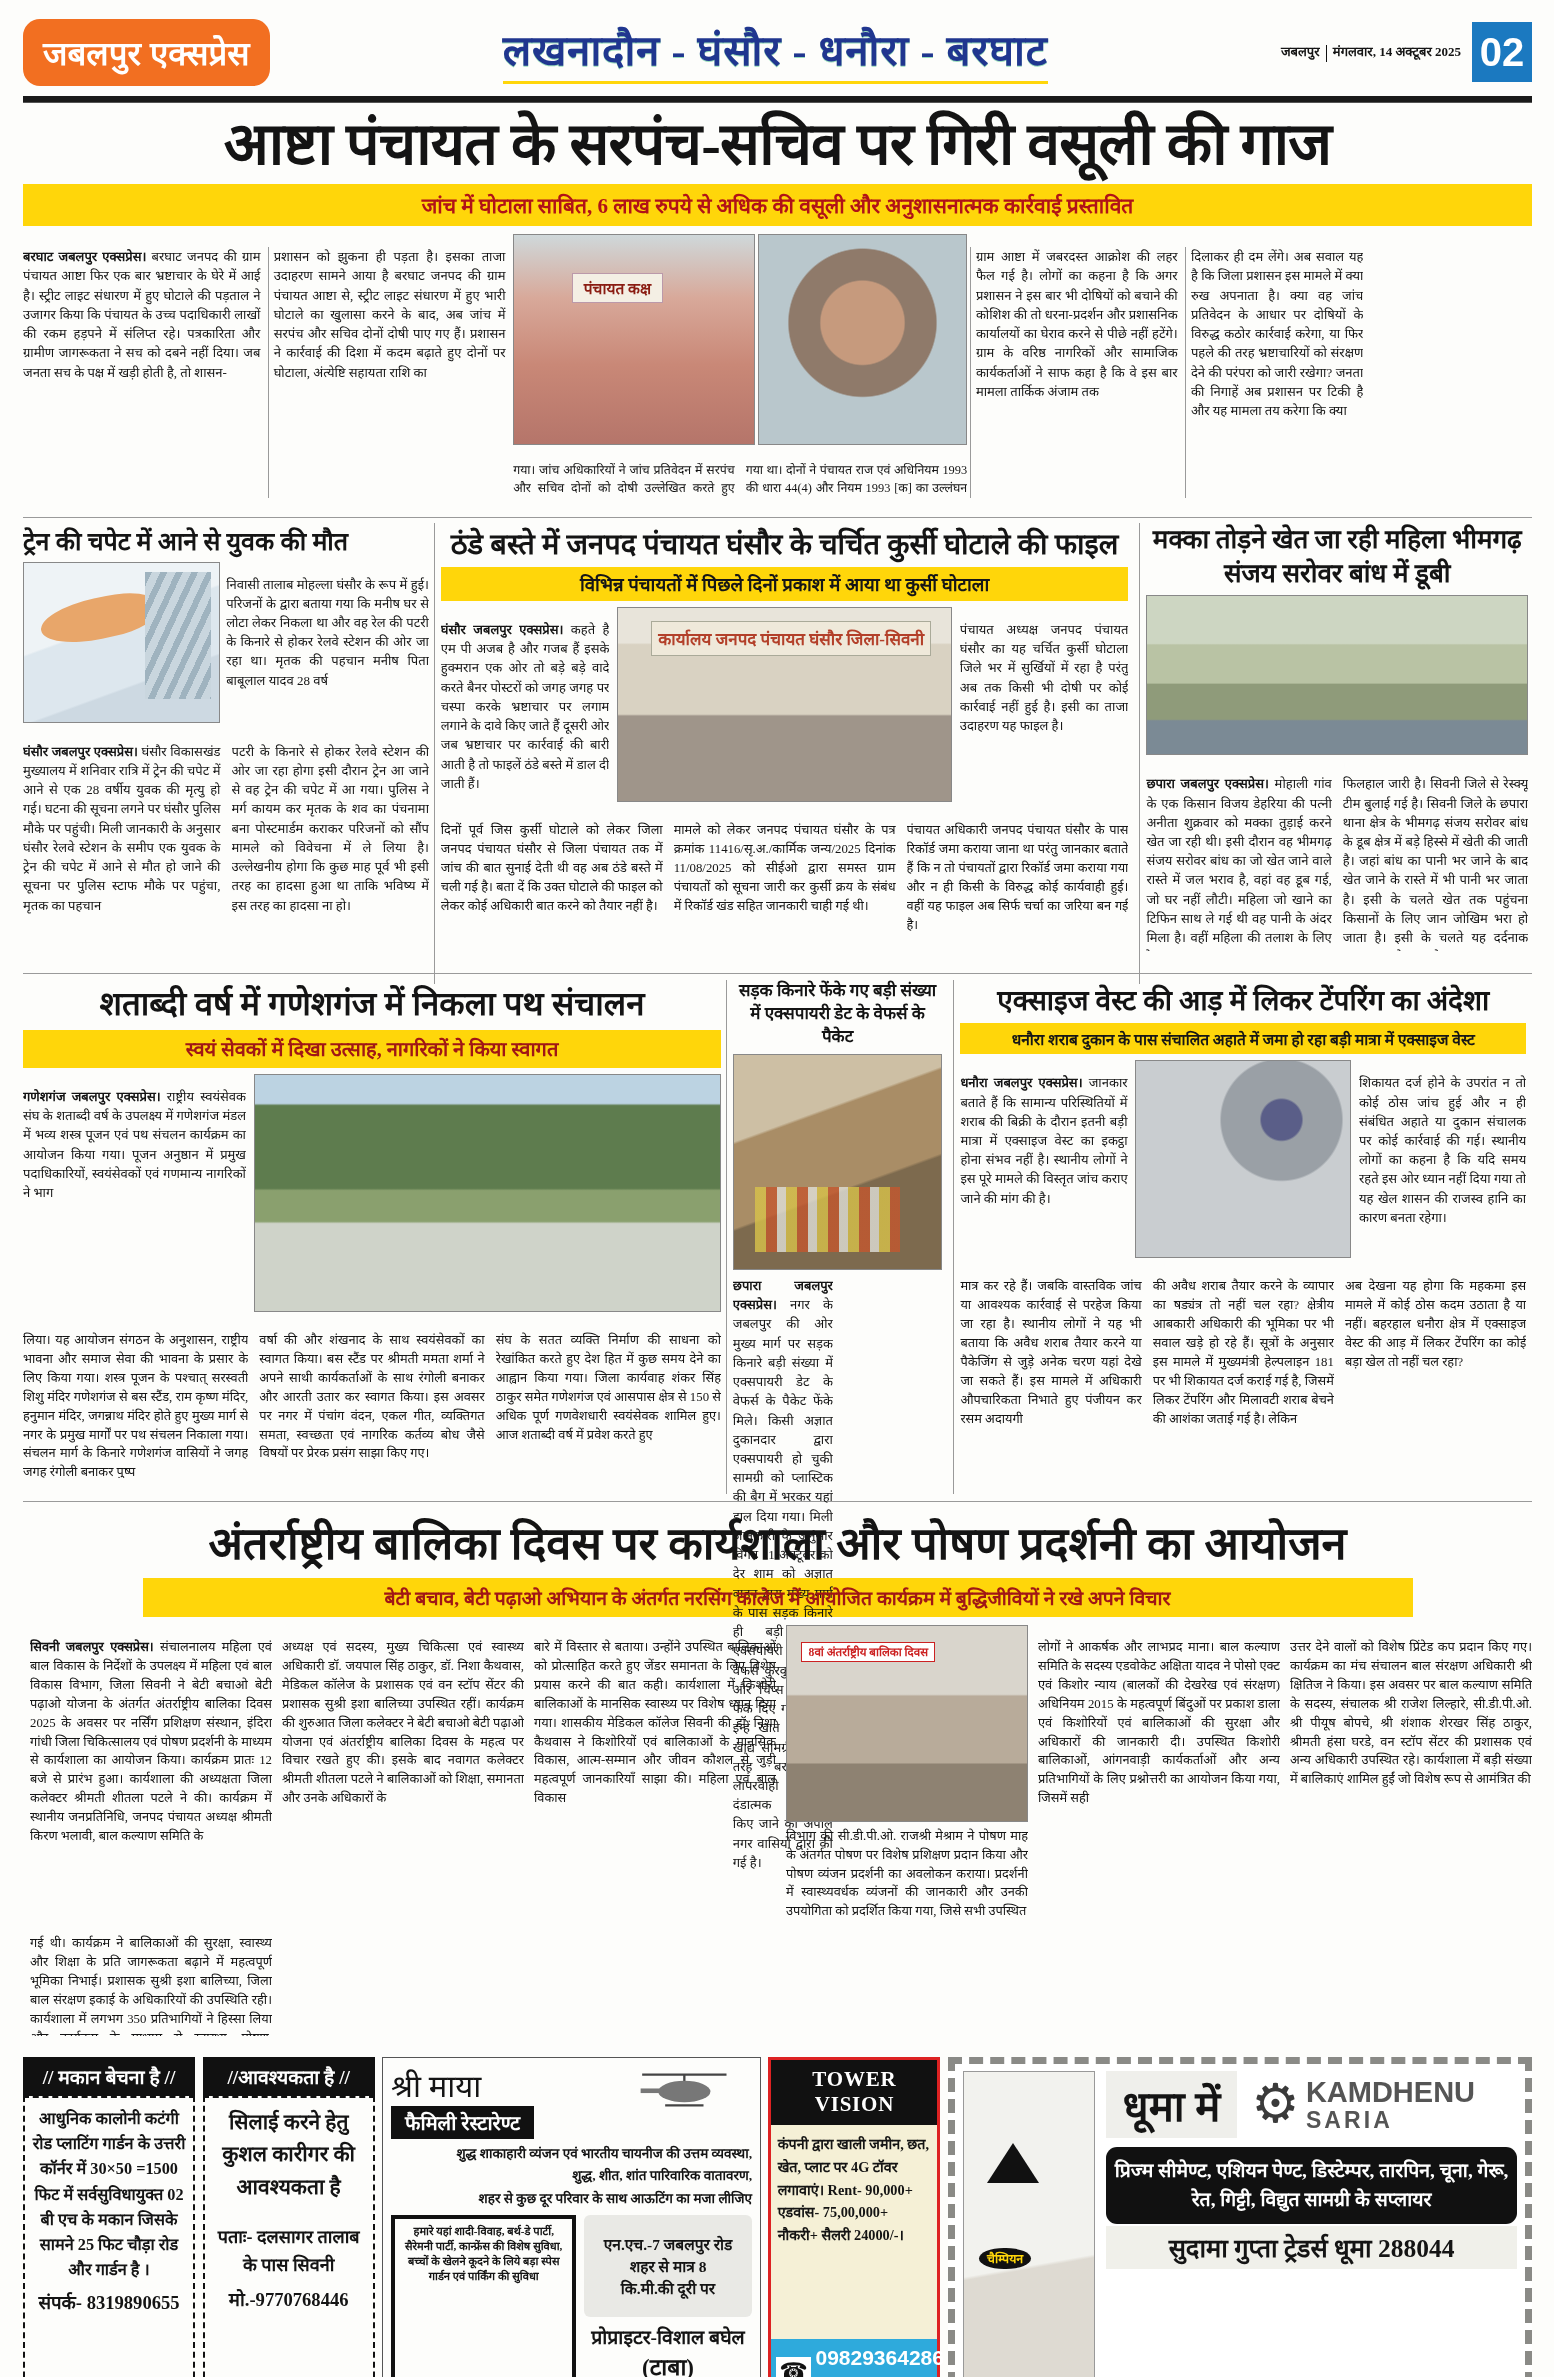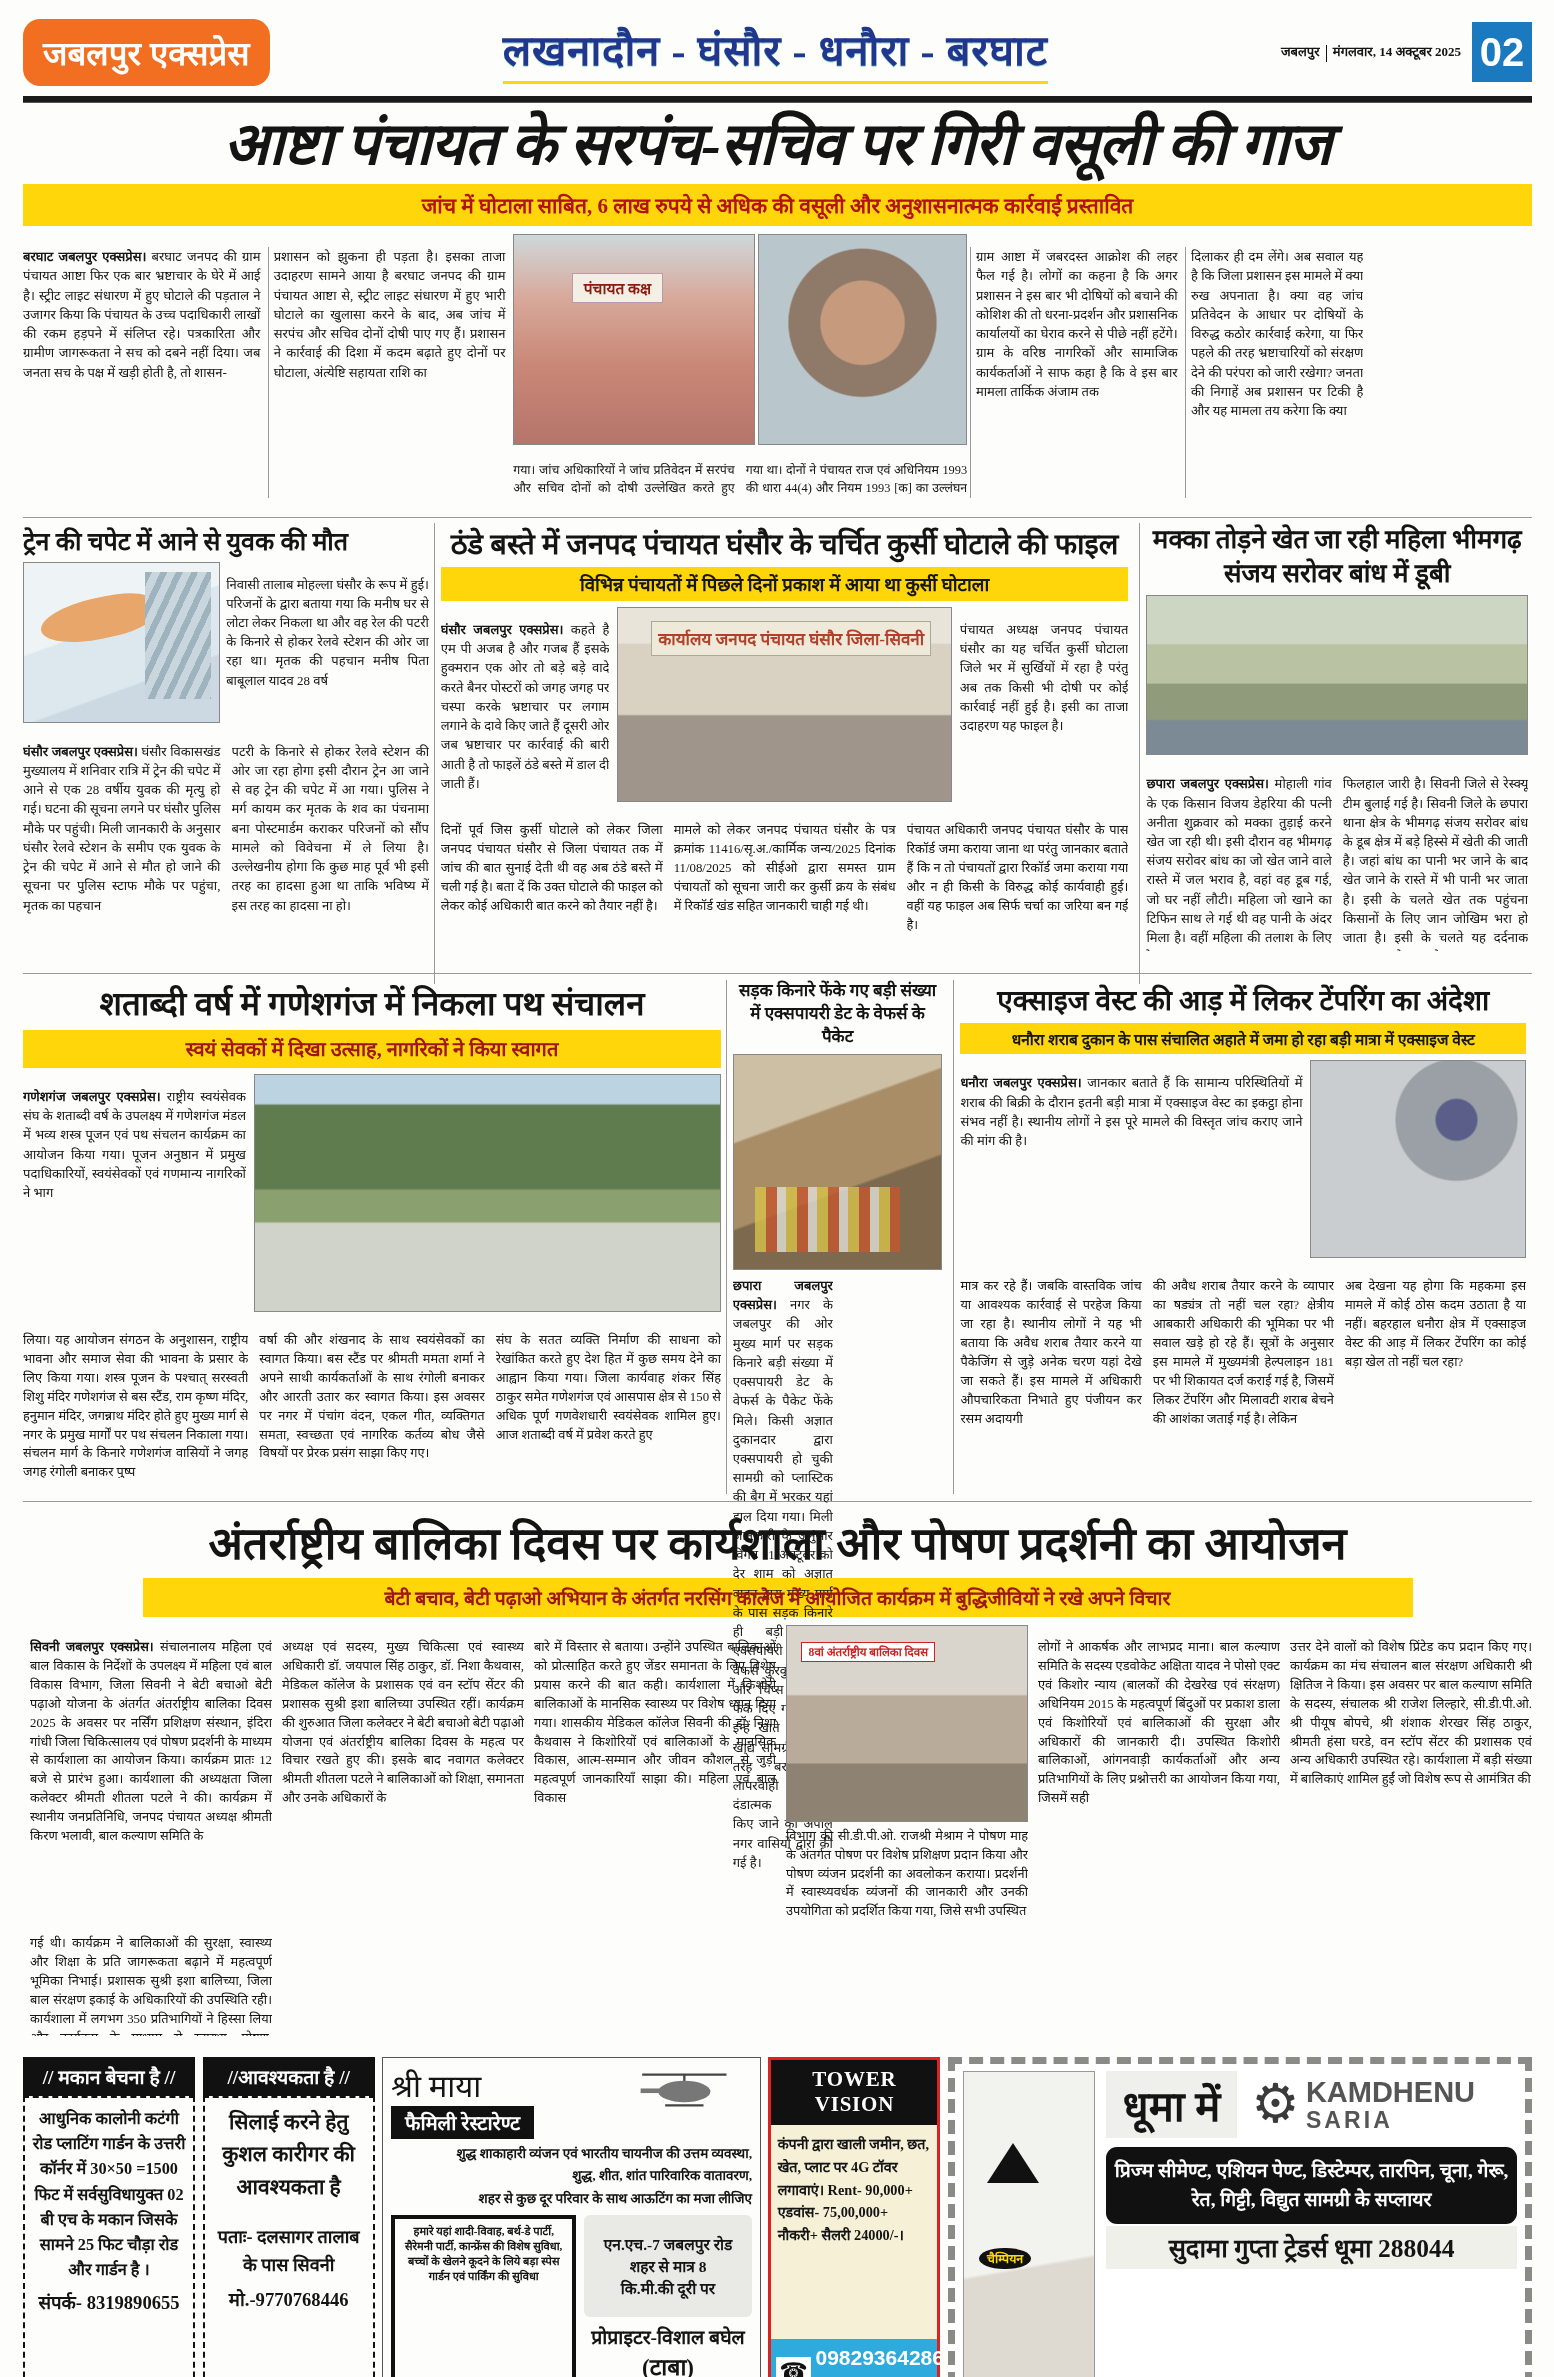--- a/index.html
+++ b/index.html
@@ -23,21 +23,21 @@
   .toprule{height:5.4px;background:#1a1a1a;margin-top:6.2px;border-bottom:1.5px solid #555;}
   
   .ybar{background:#ffd60a;text-align:center;font-weight:bold;}
   .col{font-size:13px;line-height:1.48;text-align:justify;overflow:hidden;}
   .dl{font-weight:bold;}
   .photo{position:relative;overflow:hidden;border:0.8px solid #888;}
   .vline{border-left:0.8px solid #9a9a9a;}
   h1,h2,h3{margin:0;font-weight:bold;}
   
   .lead-headline{text-align:center;font-size:59px;line-height:1.18;letter-spacing:-0.8px;
-                 white-space:nowrap;overflow:hidden;padding:7.7px 0 4.6px 0;font-style:italic;}
+                 white-space:nowrap;overflow:hidden;padding:7.7px 0 4.6px 0;}
   .lead-ybar{font-size:21px;color:#b11217;padding:7px 0;margin-bottom:7.7px;}
   .lead-body{display:grid;grid-template-columns:242px 242px 454px 212px 178px 178px;height:277px;column-gap:3.1px;}
   .lead-photo-wrap{display:flex;flex-direction:column;}
   .lead-photos{display:flex;gap:3.1px;height:211px;}
   .ph-building{flex:1;background:linear-gradient(180deg,#cfd8da 0%,#d8a99a 30%,#c98877 62%,#b5756a 100%);}
   .ph-sign{position:absolute;left:24%;top:18%;background:#f4efe4;color:#8a1c12;font-weight:bold;
            font-size:15.5px;padding:3.1px 11px;border:0.8px solid #b9a;}
   .ph-portrait{width:207px;background:
       radial-gradient(circle at 50% 42%,#c69a7d 0 26%,#8f7a6a 27% 46%,#b9c7cc 47% 100%);}
   .lead-strip{display:flex;gap:11px;height:62px;margin-top:3.1px;}
@@ -258,20 +258,21 @@
         <p class="col" style="margin:0;"><b class="dl">छपारा जबलपुर एक्सप्रेस।</b> <span>नगर के जबलपुर की ओर मुख्य मार्ग पर सड़क किनारे बड़ी संख्या में एक्सपायरी डेट के वेफर्स के पैकेट फेंके मिले। किसी अज्ञात दुकानदार द्वारा एक्सपायरी हो चुकी सामग्री को प्लास्टिक की बैग में भरकर यहां डाल दिया</span> <span>गया। मिली जानकारी के अनुसार विगत 11 अक्टूबर को देर शाम को अज्ञात वाहन द्वारा मुख्य मार्ग के पास सड़क किनारे ही बड़ी संख्या एक्सपायरी डेट के वेफर्स कुरकुरे, नूडल्स और चिप्स के पैकेट फेंक दिए गए। मवेशी इन्हें खाते देखे गए। खाद्य सामग्री की इस तरह बरती गई लापरवाही पर दंडात्मक कार्यवाही किए जाने की अपील नगर वासियों द्वारा की गई है।</span></p>
       </div>
     </article>
 
     <article class="vline" style="padding-left:6.2px;">
       <h2 class="h-excise">एक्साइज वेस्ट की आड़ में लिकर टेंपरिंग का अंदेशा</h2>
       <div class="ybar excise-ybar">धनौरा शराब दुकान के पास संचालित अहाते में जमा हो रहा बड़ी मात्रा में एक्साइज वेस्ट</div>
       <div class="excise-row1">
         <p class="col"><b class="dl">धनौरा जबलपुर एक्सप्रेस।</b> <span>जानकार बताते हैं कि सामान्य परिस्थितियों में शराब की बिक्री के दौरान इतनी बड़ी मात्रा में एक्साइज वेस्ट का इकट्ठा होना संभव नहीं है। स्थानीय लोगों ने इस पूरे मामले की विस्तृत जांच कराए जाने की मांग की है।</span></p>
         <div class="photo excise-photo"></div>
+        <p class="col">शिकायत दर्ज होने के उपरांत न तो कोई ठोस जांच हुई और न ही संबंधित अहाते या दुकान संचालक पर कोई कार्रवाई की गई। स्थानीय लोगों का कहना है कि यदि समय रहते इस ओर ध्यान नहीं दिया गया तो यह खेल शासन की राजस्व हानि का कारण बनता रहेगा।</p>
       </div>
       <div class="excise-row2">
         <p class="col">मात्र कर रहे हैं। जबकि वास्तविक जांच या आवश्यक कार्रवाई से परहेज किया जा रहा है। स्थानीय लोगों ने यह भी बताया कि अवैध शराब तैयार करने या पैकेजिंग से जुड़े अनेक चरण यहां देखे जा सकते हैं। इस मामले में अधिकारी औपचारिकता निभाते हुए पंजीयन कर रसम अदायगी</p>
         <p class="col">की अवैध शराब तैयार करने के व्यापार का षड्यंत्र तो नहीं चल रहा? क्षेत्रीय आबकारी अधिकारी की भूमिका पर भी सवाल खड़े हो रहे हैं। सूत्रों के अनुसार इस मामले में मुख्यमंत्री हेल्पलाइन 181 पर भी शिकायत दर्ज कराई गई है, जिसमें लिकर टेंपरिंग और मिलावटी शराब बेचने की आशंका जताई गई है। लेकिन</p>
         <p class="col">अब देखना यह होगा कि महकमा इस मामले में कोई ठोस कदम उठाता है या नहीं। बहरहाल धनौरा क्षेत्र में एक्साइज वेस्ट की आड़ में लिकर टेंपरिंग का कोई बड़ा खेल तो नहीं चल रहा?</p>
       </div>
     </article>
   </section>
 
   <section class="band4">

